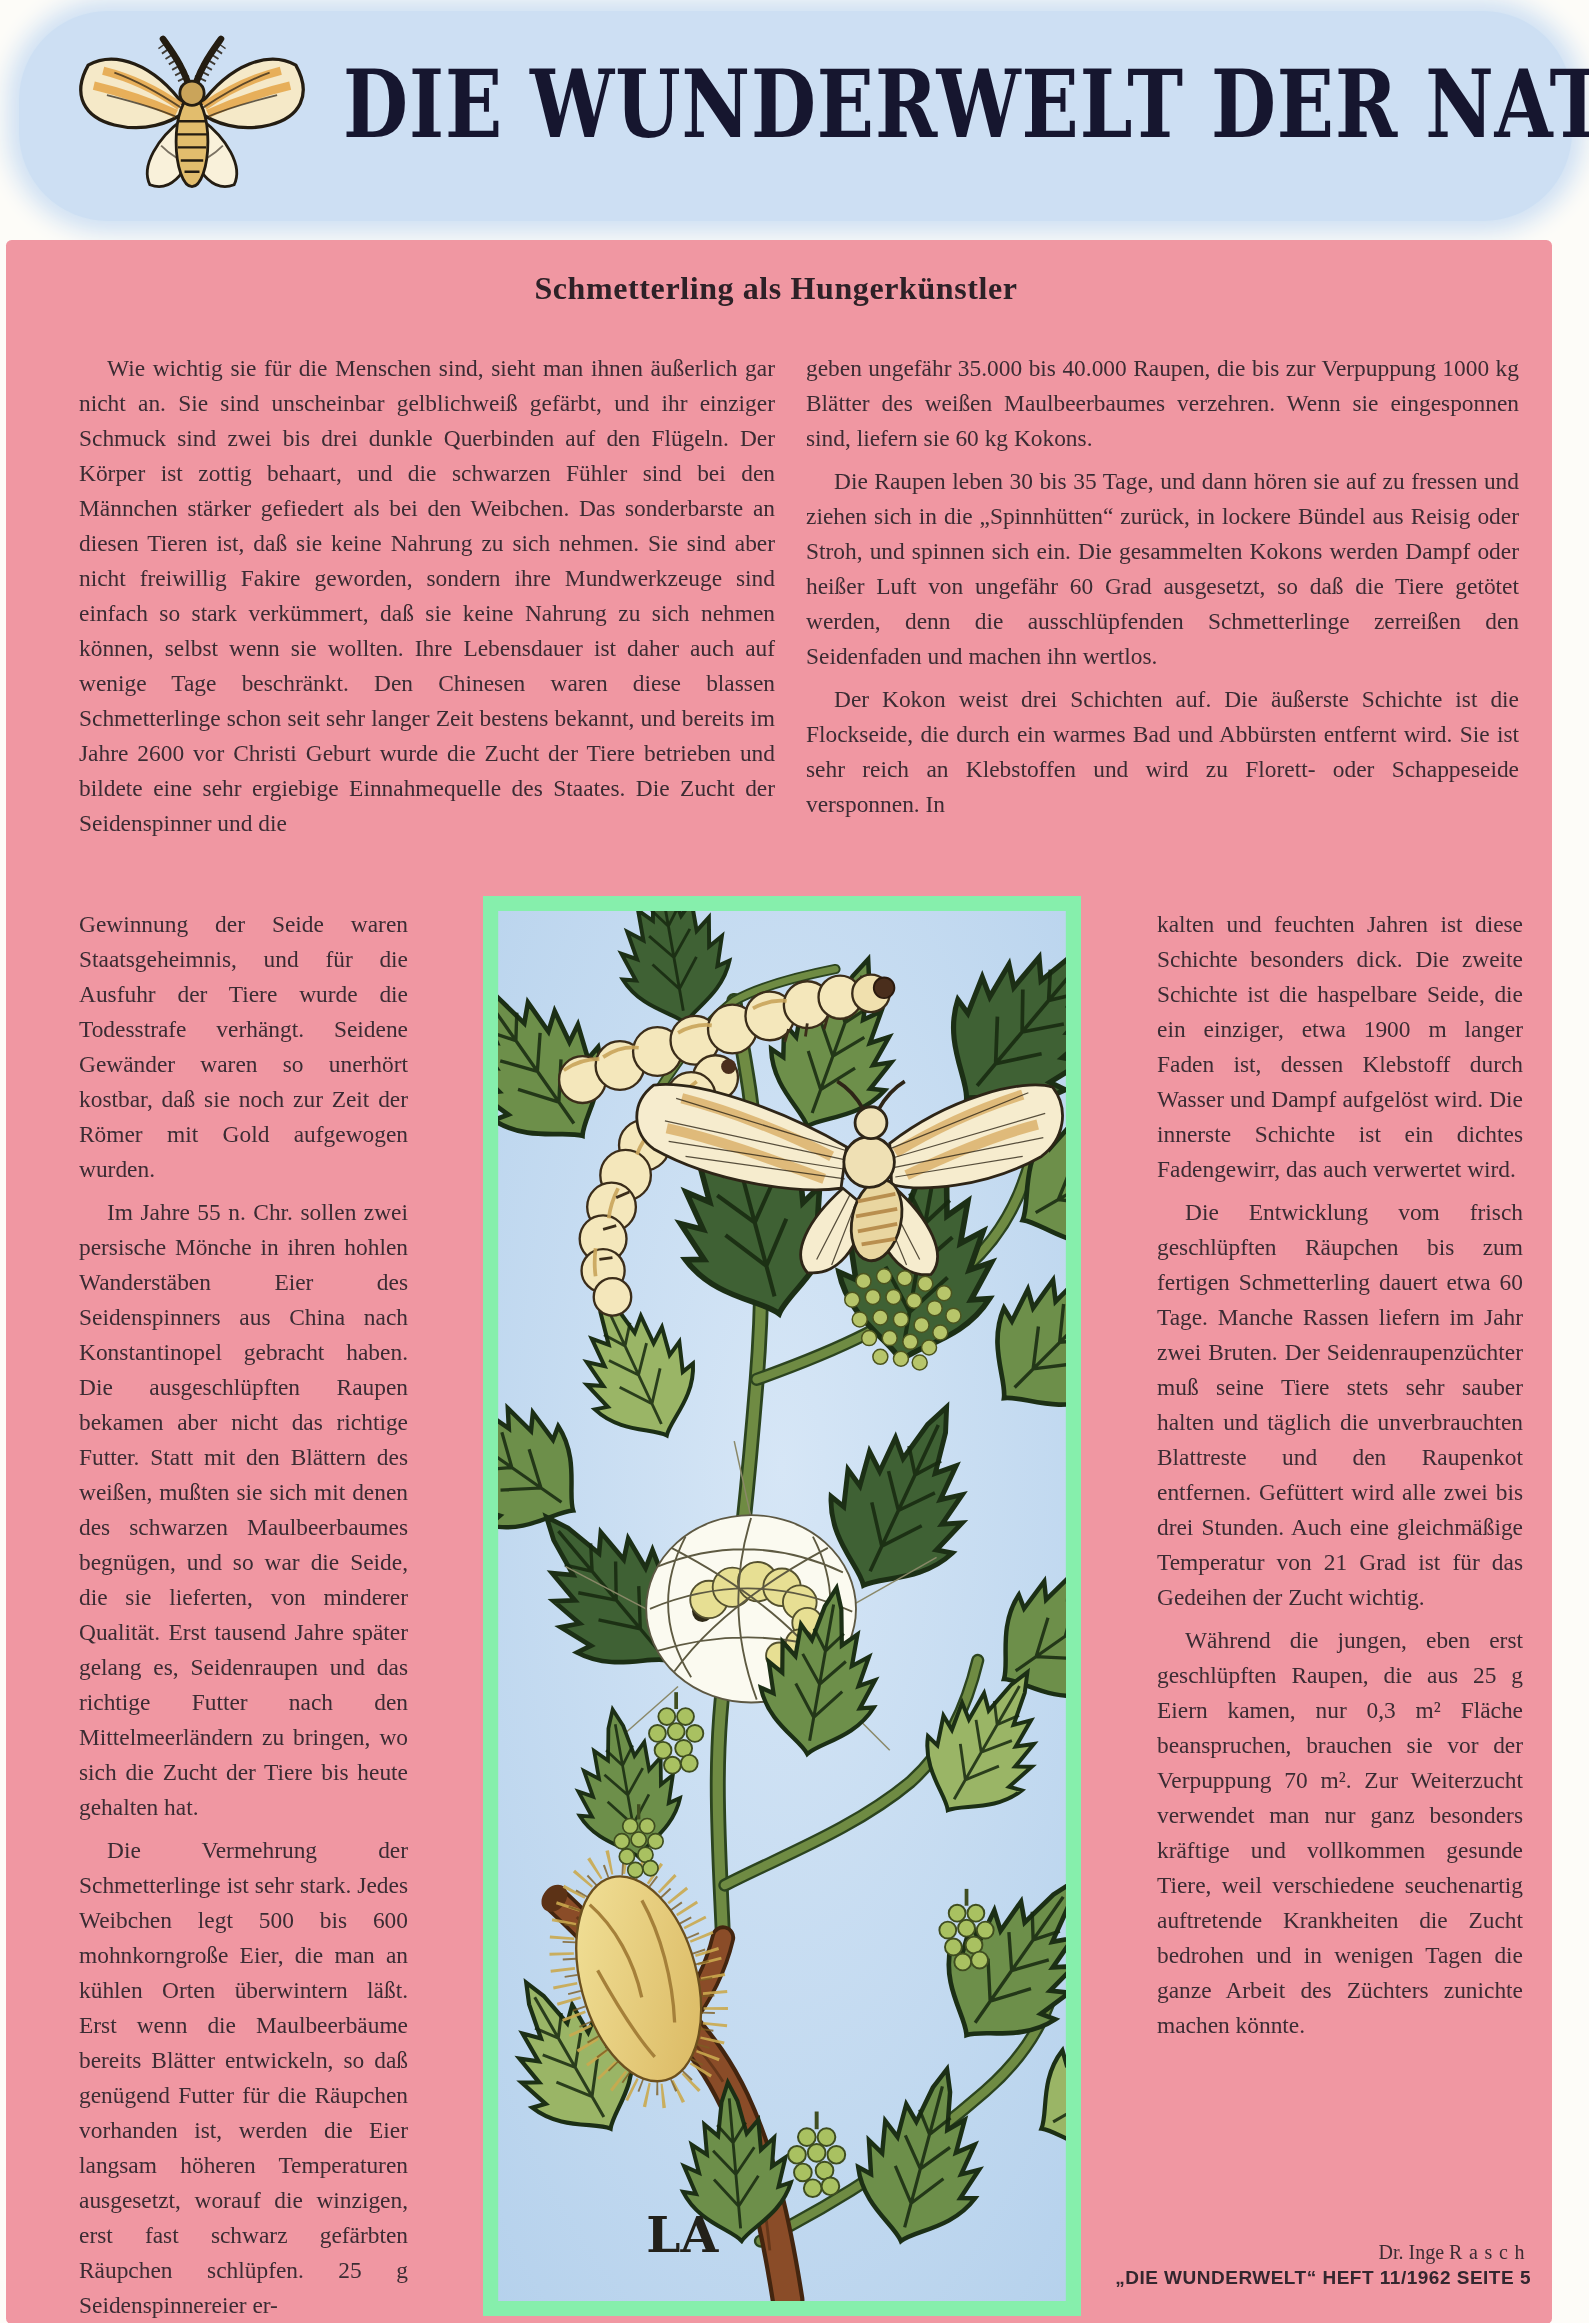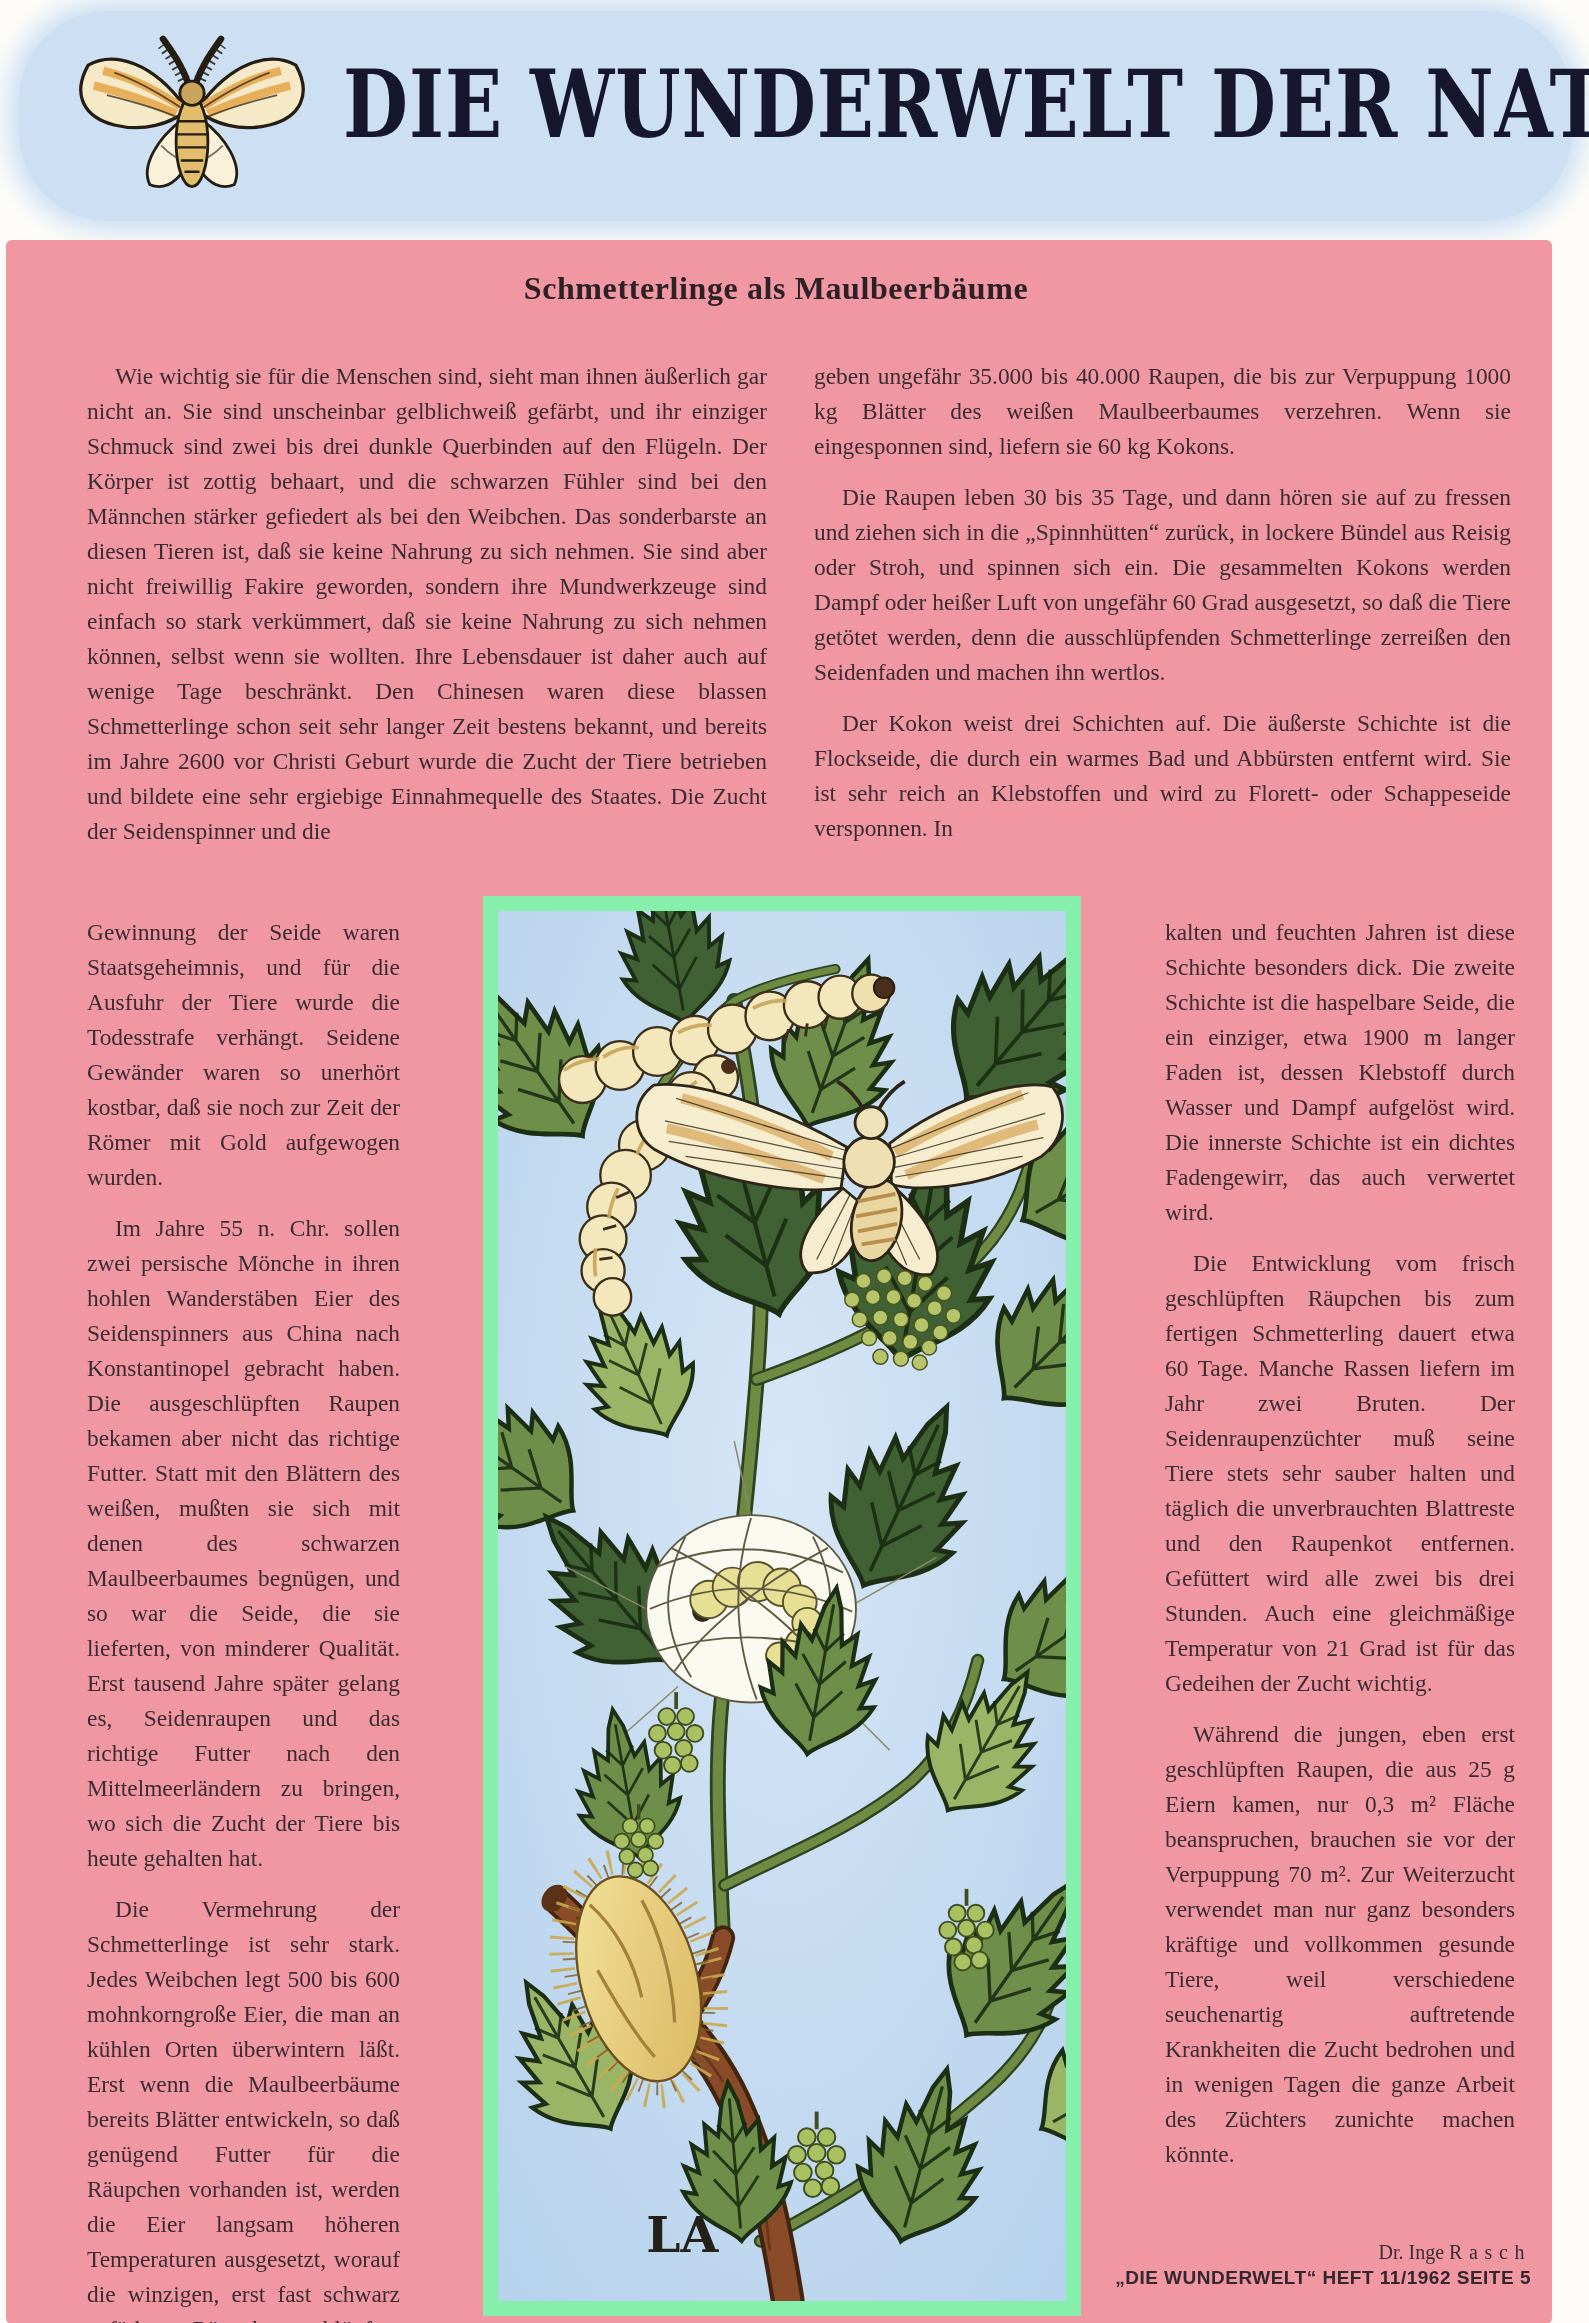--- a/index.html
+++ b/index.html
@@ -23,21 +23,21 @@
     font-family:"Liberation Serif",serif;font-weight:bold;font-size:32px;color:#2d2127;
     letter-spacing:0.6px;}
 
   
   .col{position:absolute;font-size:23.4px;line-height:35px;color:#3b2c33;
     text-align:justify;hyphens:auto;-webkit-hyphens:auto;}
   #col-lw{left:71px;top:343px;width:712px;}
   #col-rw{left:798px;top:343px;width:729px;}
   #col-ln{left:71px;top:899px;width:345px;}
   #col-rn{left:1149px;top:899px;width:382px;}
-  .para{margin:16px;}
+  .para{margin:8px;}
   .para.indent{text-indent:28px;}
 
   #byline{position:absolute;left:1149px;top:2241px;width:382px;margin:0;
     font-size:20px;color:#3b2c33;text-align:right;padding-right:28px;}
   #byline .surname{letter-spacing:.33em;}
 
   
   #illus-panel{position:absolute;left:483px;top:896px;width:598px;height:1420px;
     background:#86efac;}
   #illus-panel svg{position:absolute;left:15px;top:15px;}
@@ -93,21 +93,21 @@
 
     <ellipse cx="143" cy="126" rx="17" ry="48" fill="#e2bd6d" stroke="#241d12" stroke-width="3"></ellipse>
     <path d="M128,104 L158,104 M127,118 L159,118 M128,132 L158,132 M131,146 L155,146 M135,158 L151,158" stroke="#241d12" stroke-width="2.5"></path>
     <circle cx="143" cy="74" r="13" fill="#caa45a" stroke="#241d12" stroke-width="3"></circle>
   </svg>
 
   <div id="page-title">DIE WUNDERWELT DER NATUR</div>
 
   <div id="pink-sheet"></div>
 
-  <div id="article-heading">Schmetterlinge als Maulbeerbäume</div>
+  <div id="article-heading">Schmetterling als Hungerkünstler</div>
 
   <div class="col" id="col-lw">
       <p class="para indent">Wie wichtig sie für die Menschen sind, sieht man ihnen äußerlich gar nicht an. Sie sind unscheinbar gelblichweiß gefärbt, und ihr einziger Schmuck sind zwei bis drei dunkle Querbinden auf den Flügeln. Der Körper ist zottig behaart, und die schwarzen Fühler sind bei den Männchen stärker gefiedert als bei den Weibchen. Das sonderbarste an diesen Tieren ist, daß sie keine Nahrung zu sich nehmen. Sie sind aber nicht freiwillig Fakire geworden, sondern ihre Mundwerkzeuge sind einfach so stark verkümmert, daß sie keine Nahrung zu sich nehmen können, selbst wenn sie wollten. Ihre Lebensdauer ist daher auch auf wenige Tage beschränkt. Den Chinesen waren diese blassen Schmetterlinge schon seit sehr langer Zeit bestens bekannt, und bereits im Jahre 2600 vor Christi Geburt wurde die Zucht der Tiere betrieben und bildete eine sehr ergiebige Einnahmequelle des Staates. Die Zucht der Seidenspinner und die</p>
     </div>
   <div class="col" id="col-rw">
       <p class="para">geben ungefähr 35.000 bis 40.000 Raupen, die bis zur Verpuppung 1000 kg Blätter des weißen Maulbeerbaumes verzehren. Wenn sie eingesponnen sind, liefern sie 60 kg Kokons.</p>
       <p class="para indent">Die Raupen leben 30 bis 35 Tage, und dann hören sie auf zu fressen und ziehen sich in die „Spinnhütten“ zurück, in lockere Bündel aus Reisig oder Stroh, und spinnen sich ein. Die gesammelten Kokons werden Dampf oder heißer Luft von ungefähr 60 Grad ausgesetzt, so daß die Tiere getötet werden, denn die ausschlüpfenden Schmetterlinge zerreißen den Seidenfaden und machen ihn wertlos.</p>
       <p class="para indent">Der Kokon weist drei Schichten auf. Die äußerste Schichte ist die Flockseide, die durch ein warmes Bad und Abbürsten entfernt wird. Sie ist sehr reich an Klebstoffen und wird zu Florett- oder Schappeseide versponnen. In</p>
     </div>
   <div class="col" id="col-ln">

